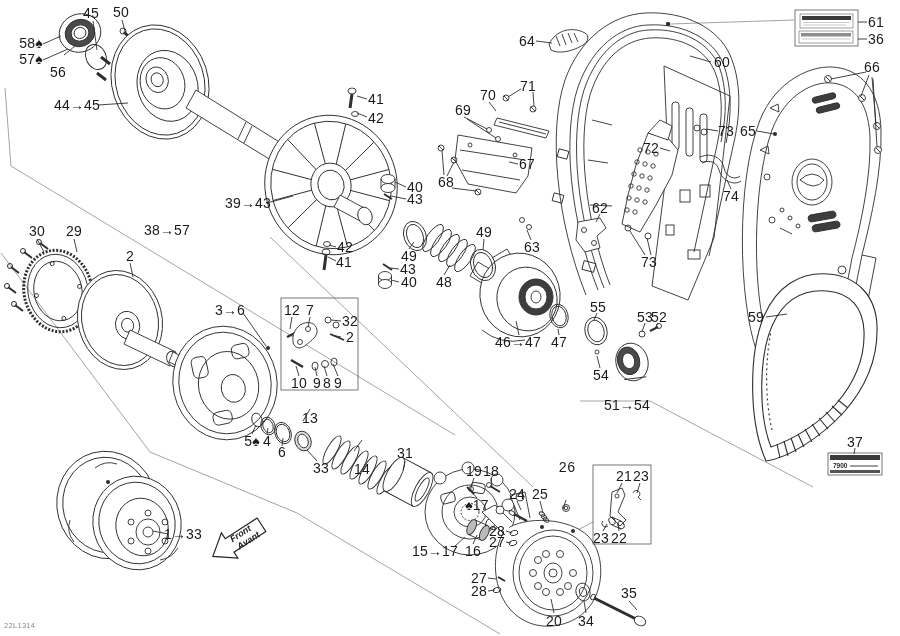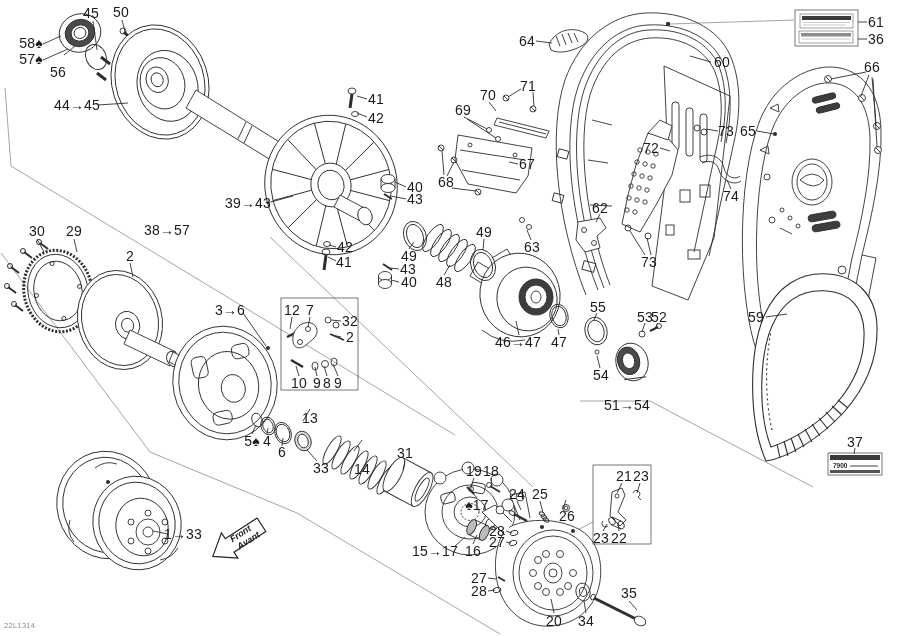--- a/index.html
+++ b/index.html
@@ -649,21 +649,21 @@
       <div class="callout" style="left: 321px; top: 468px;">33</div>
       <div class="callout" style="left: 362px; top: 433px; margin-top: 36px;">14</div>
       <div class="callout" style="left: 405px; top: 453px;">31</div>
       <div class="callout" style="left: 474px; top: 471px;">19</div>
       <div class="callout" style="left: 491px; top: 471px;">18</div>
       <div class="callout" style="left: 477px; top: 505px;">♠17</div>
       <div class="callout" style="left: 435px; top: 551px;">15→17</div>
       <div class="callout" style="left: 473px; top: 551px;">16</div>
       <div class="callout" style="left: 517px; top: 494px;">24</div>
       <div class="callout" style="left: 540px; top: 494px;">25</div>
-      <div class="callout" style="left: 567px; top: 516px;">26</div>
+      <div class="callout" style="left: 567px; top: 468px; font-family: Liberation Mono, monospace;">26</div>
       <div class="callout" style="left: 497px; top: 531px;">28</div>
       <div class="callout" style="left: 497px; top: 542px;">27</div>
       <div class="callout" style="left: 479px; top: 578px;">27</div>
       <div class="callout" style="left: 479px; top: 591px;">28</div>
       <div class="callout" style="left: 554px; top: 621px;">20</div>
       <div class="callout" style="left: 586px; top: 621px;">34</div>
       <div class="callout" style="left: 629px; top: 593px;">35</div>
       <div class="callout" style="left: 183px; top: 534px;">1→33</div>
       <div class="callout" style="left: 624px; top: 476px;">21</div>
       <div class="callout" style="left: 641px; top: 476px;">23</div>

